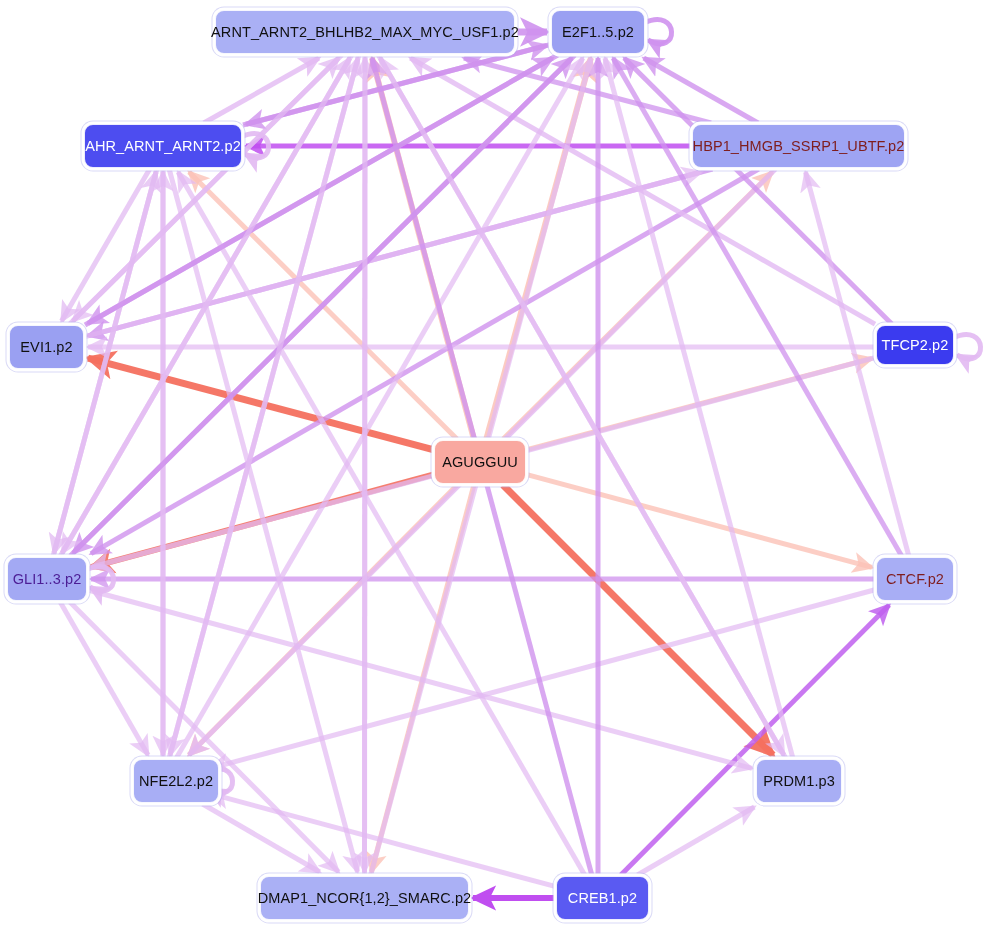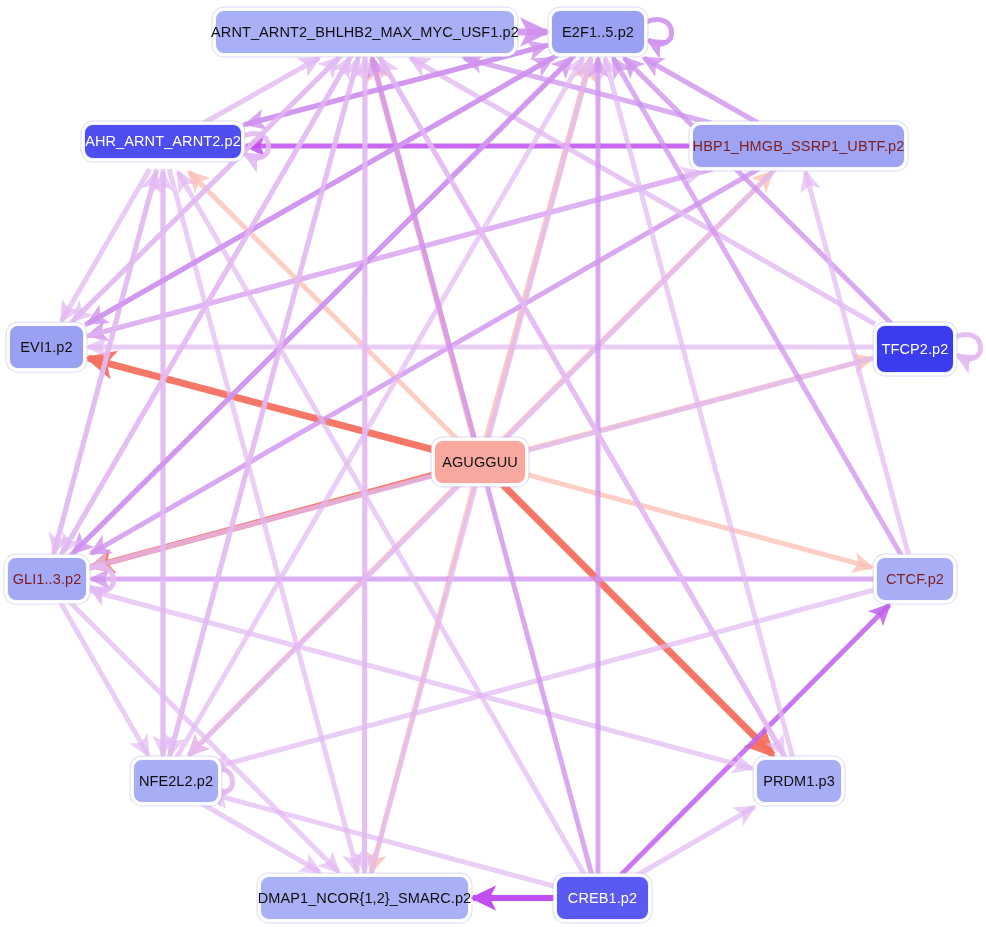--- a/index.html
+++ b/index.html
@@ -162,36 +162,36 @@
       <path d="M 205 772 C 241 755, 241 807, 209 789" fill="none" stroke="#e2b9f2" stroke-opacity="0.9" stroke-width="5" marker-end="url(#e2b9f209)"></path>
       <path d="M 241 137 C 277 120, 277 172, 245 154" fill="none" stroke="#e2b9f2" stroke-opacity="0.9" stroke-width="5" marker-end="url(#e2b9f209)"></path>
     </svg>
   <div id="nodes-layer">
       <div class="node" style="left: 215px; top: 10px; width: 300px; height: 44px; background: rgb(170, 176, 245); color: rgb(16, 16, 16);">
         <span class="node-label">ARNT_ARNT2_BHLHB2_MAX_MYC_USF1.p2</span>
       </div>
       <div class="node" style="left: 551px; top: 10px; width: 94px; height: 44px; background: rgb(154, 160, 242); color: rgb(16, 16, 16);">
         <span class="node-label">E2F1..5.p2</span>
       </div>
-      <div class="node" style="left: 84px; top: 124px; width: 158px; height: 35px; background: rgb(77, 77, 240); color: rgb(255, 255, 255);">
+      <div class="node" style="left: 84px; top: 124px; width: 158px; height: 44px; background: rgb(77, 77, 240); color: rgb(255, 255, 255);">
         <span class="node-label">AHR_ARNT_ARNT2.p2</span>
       </div>
       <div class="node" style="left: 692px; top: 124px; width: 213px; height: 44px; background: rgb(158, 164, 243); color: #7f1d1d;">
         <span class="node-label">HBP1_HMGB_SSRP1_UBTF.p2</span>
       </div>
       <div class="node" style="left: 9px; top: 325px; width: 75px; height: 44px; background: rgb(154, 160, 242); color: rgb(16, 16, 16);">
         <span class="node-label">EVI1.p2</span>
       </div>
-      <div class="node" style="left: 876px; top: 325px; width: 78px; height: 48px; background: rgb(59, 59, 239); color: rgb(255, 255, 255);">
+      <div class="node" style="left: 876px; top: 325px; width: 78px; height: 40px; background: rgb(59, 59, 239); color: rgb(255, 255, 255);">
         <span class="node-label">TFCP2.p2</span>
       </div>
       <div class="node" style="left: 434px; top: 440px; width: 92px; height: 44px; background: rgb(249, 168, 160); color: rgb(16, 16, 16);">
         <span class="node-label">AGUGGUU</span>
       </div>
-      <div class="node" style="left: 7px; top: 557px; width: 80px; height: 44px; background: rgb(163, 169, 244); color: #7f1d1d;">
+      <div class="node" style="left: 7px; top: 557px; width: 80px; height: 44px; background: rgb(163, 169, 244); color: #4c1d95;">
         <span class="node-label">GLI1..3.p2</span>
       </div>
       <div class="node" style="left: 876px; top: 557px; width: 78px; height: 44px; background: rgb(168, 174, 245); color: #7f1d1d;">
         <span class="node-label">CTCF.p2</span>
       </div>
       <div class="node" style="left: 120px; top: 759px; width: 86px; height: 44px; background: rgb(168, 174, 245); color: rgb(16, 16, 16); margin-left: 13px;">
         <span class="node-label">NFE2L2.p2</span>
       </div>
       <div class="node" style="left: 756px; top: 759px; width: 86px; height: 44px; background: rgb(168, 174, 245); color: rgb(16, 16, 16);">
         <span class="node-label">PRDM1.p3</span>

